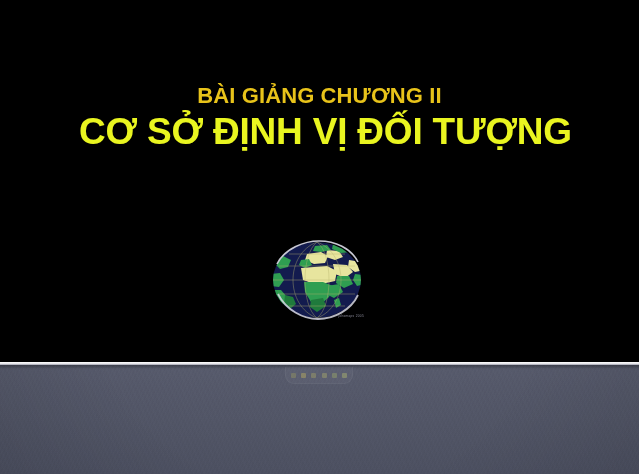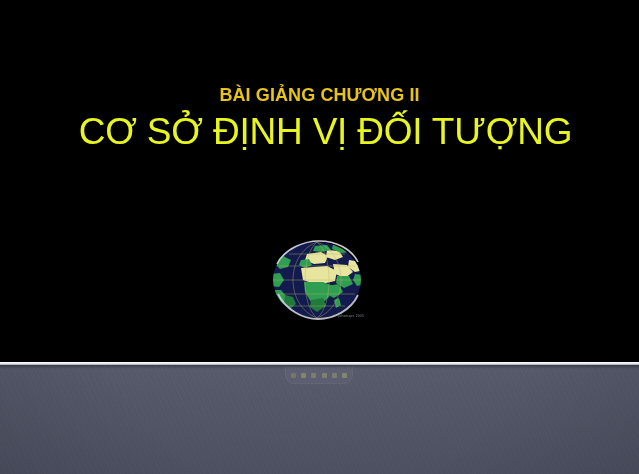--- a/index.html
+++ b/index.html
@@ -87,29 +87,29 @@
 
   
   #title-block {
     position: absolute;
     left: 0;
     top: 82px;
     width: 639px;
     text-align: center;
   }
   .kicker {
-    font-size: 18px;
+    font-size: 22px;
     font-weight: bold;
     letter-spacing: .1px;
     line-height: 27px;
     white-space: nowrap;
   }
   .maintitle {
     font-size: 37px;
-    font-weight: normal;
+    font-weight: bold;
     letter-spacing: -0.2px;
     line-height: 45px;
     white-space: nowrap;
     padding-left: 12px;
   }
 
   
   #globe-wrap {
     position: absolute;
     left: 271px;

